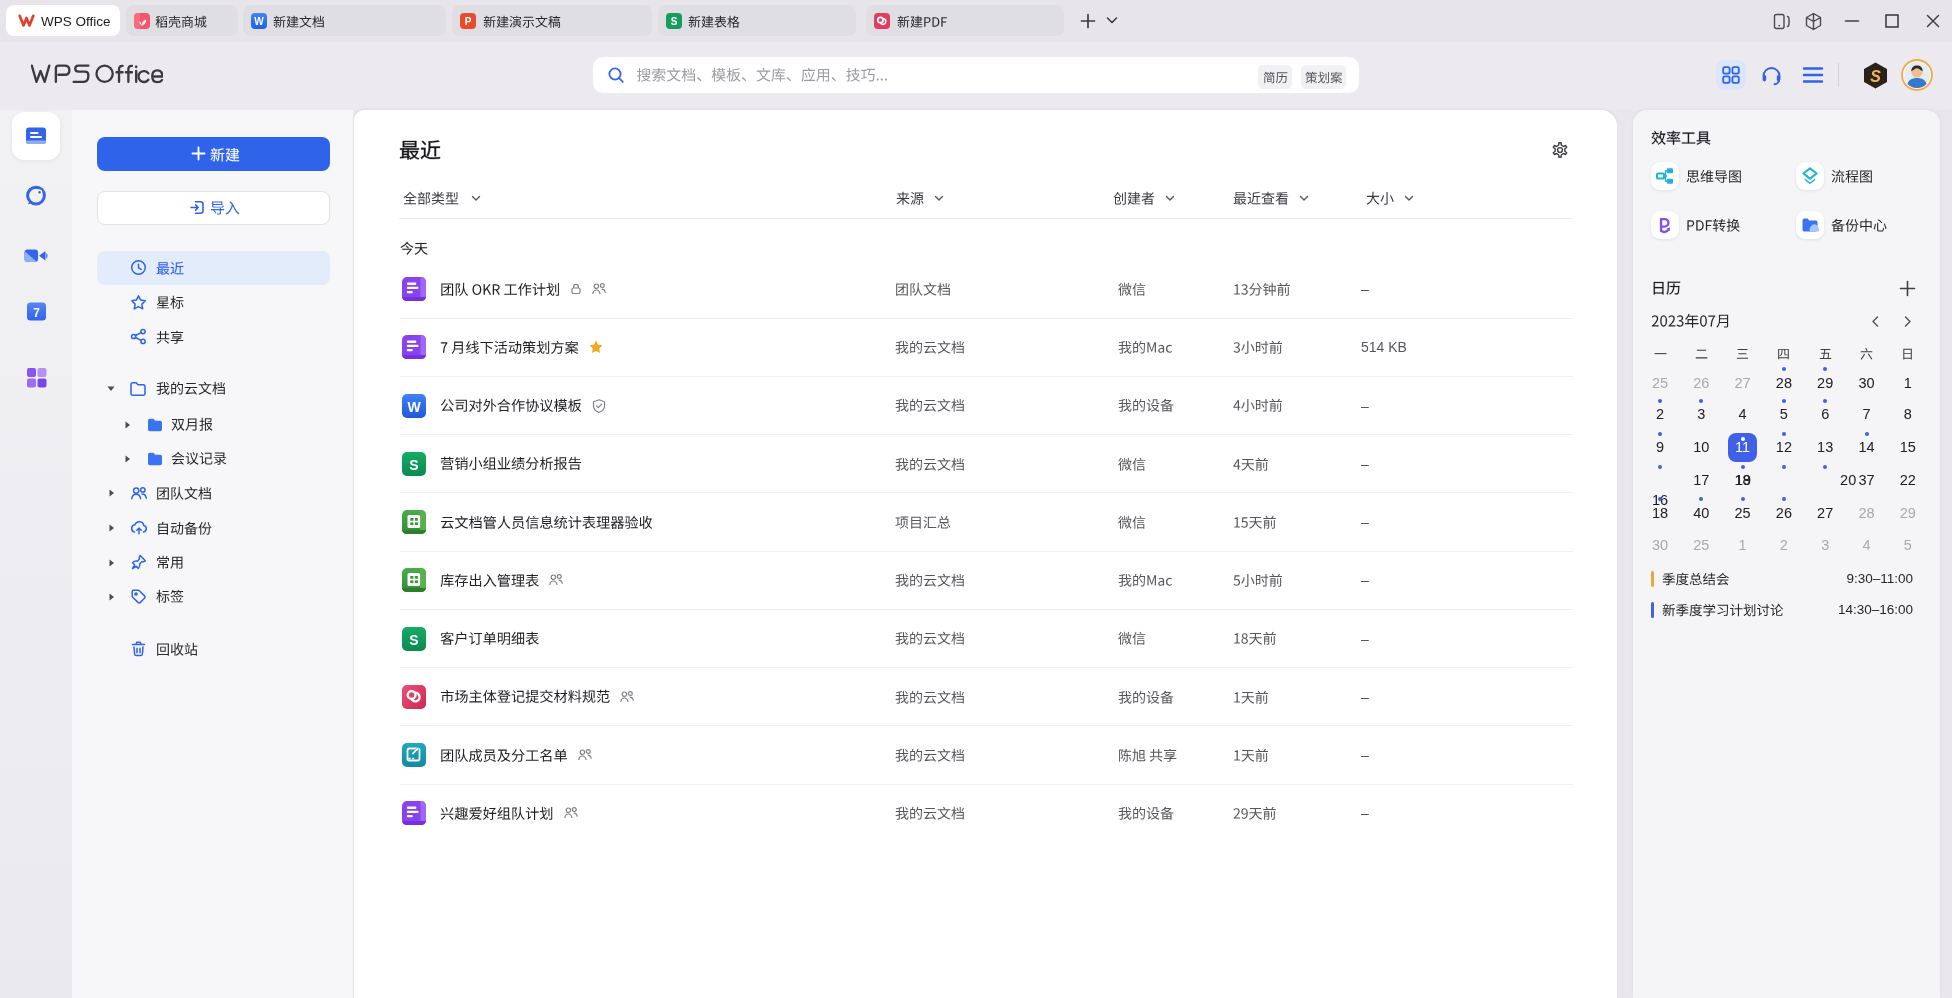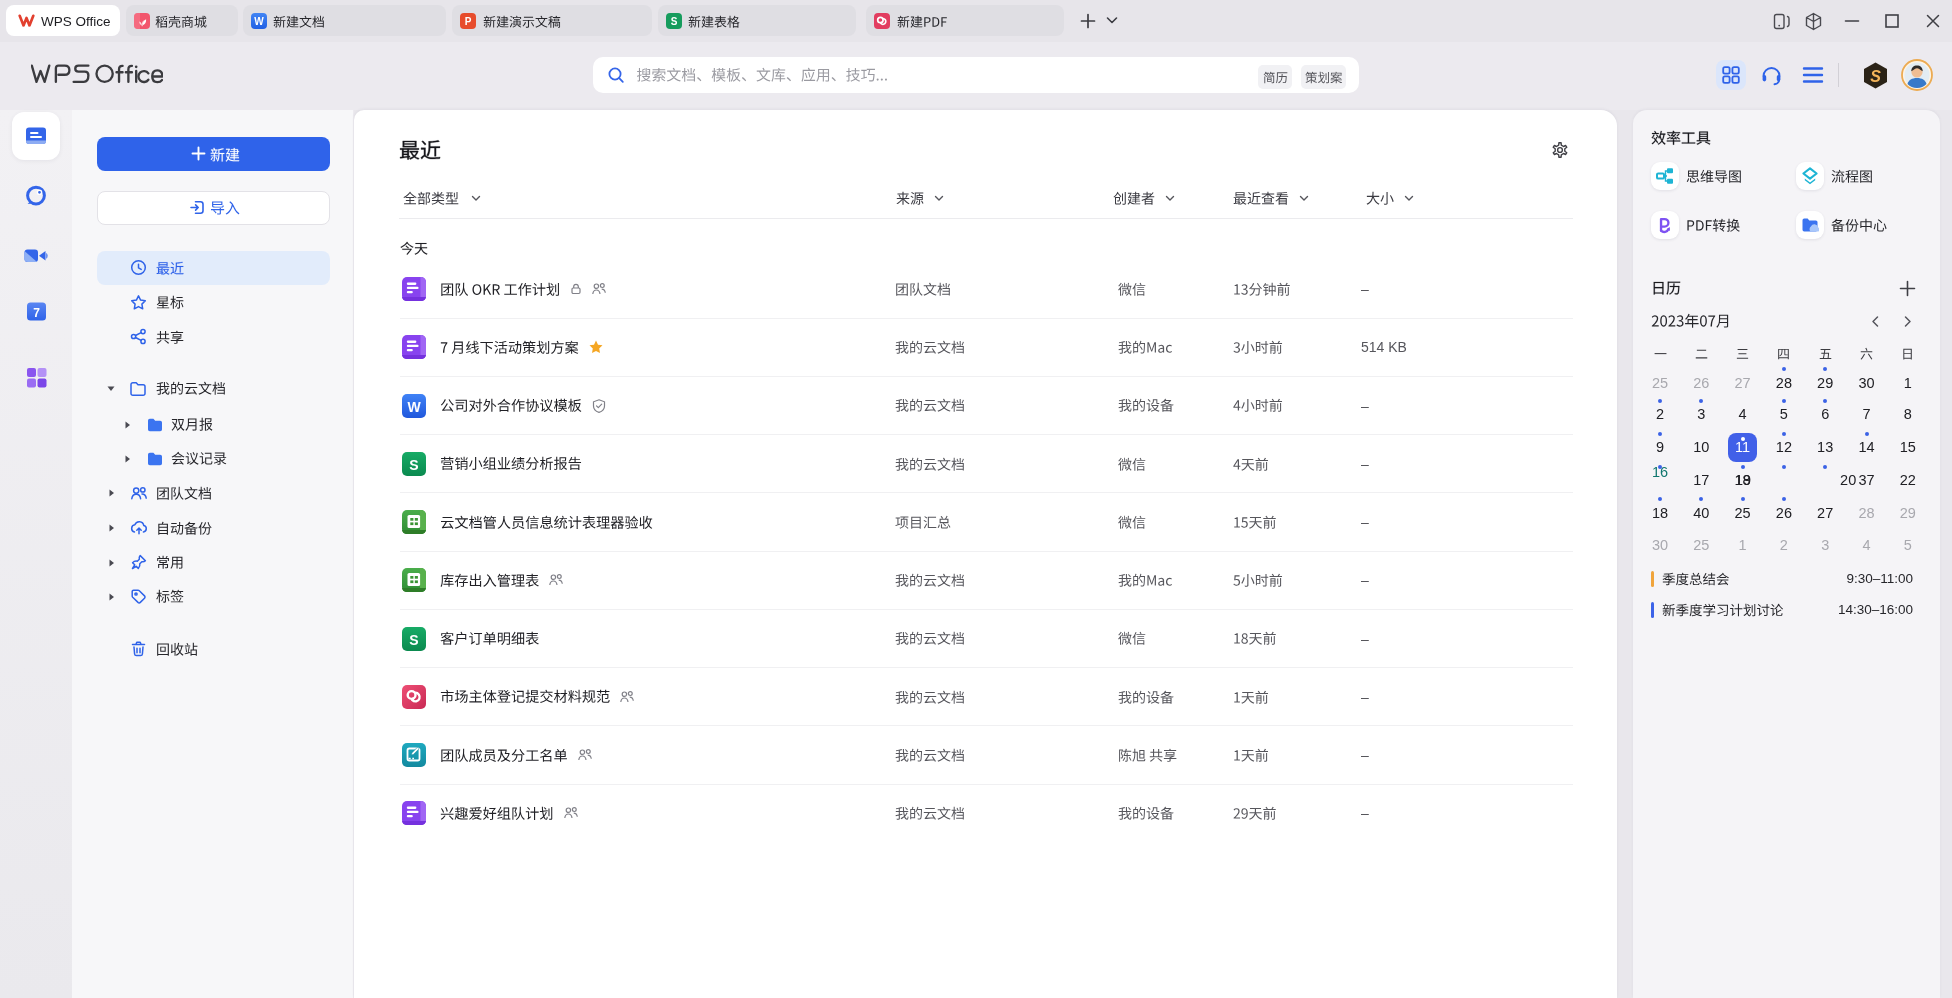--- a/index.html
+++ b/index.html
@@ -1344,21 +1344,21 @@
 <div style="position:absolute;left:1660.0px;top:440.2px;font:400 14.5px 'Liberation Sans',sans-serif;color:#202025;white-space:nowrap;letter-spacing:0.00px;line-height:1;transform:translateX(-50%);">9</div>
 <div style="position:absolute;left:1658.0px;top:431.7px;width:4.0px;height:4.0px;background:#3b62e6;border-radius:50%"></div>
 <div style="position:absolute;left:1701.3px;top:440.2px;font:400 14.5px 'Liberation Sans',sans-serif;color:#202025;white-space:nowrap;letter-spacing:0.00px;line-height:1;transform:translateX(-50%);">10</div>
 <div style="position:absolute;left:1742.6px;top:440.2px;font:400 14.5px 'Liberation Sans',sans-serif;color:#fff;white-space:nowrap;letter-spacing:0.00px;line-height:1;transform:translateX(-50%);">11</div>
 <div style="position:absolute;left:1783.9px;top:440.2px;font:400 14.5px 'Liberation Sans',sans-serif;color:#202025;white-space:nowrap;letter-spacing:0.00px;line-height:1;transform:translateX(-50%);">12</div>
 <div style="position:absolute;left:1781.9px;top:431.7px;width:4.0px;height:4.0px;background:#3b62e6;border-radius:50%"></div>
 <div style="position:absolute;left:1825.2px;top:440.2px;font:400 14.5px 'Liberation Sans',sans-serif;color:#202025;white-space:nowrap;letter-spacing:0.00px;line-height:1;transform:translateX(-50%);">13</div>
 <div style="position:absolute;left:1866.5px;top:440.2px;font:400 14.5px 'Liberation Sans',sans-serif;color:#202025;white-space:nowrap;letter-spacing:0.00px;line-height:1;transform:translateX(-50%);">14</div>
 <div style="position:absolute;left:1864.5px;top:431.7px;width:4.0px;height:4.0px;background:#3b62e6;border-radius:50%"></div>
 <div style="position:absolute;left:1907.8px;top:440.2px;font:400 14.5px 'Liberation Sans',sans-serif;color:#202025;white-space:nowrap;letter-spacing:0.00px;line-height:1;transform:translateX(-50%);">15</div>
-<div style="position:absolute;left:1660.0px;top:465px;font:400 14.5px 'Liberation Sans',sans-serif;color:#0f766e;white-space:nowrap;letter-spacing:0.00px;line-height:1;transform:translateX(-50%);">16</div>
+<div style="position:absolute;left:1660.0px;top:493px;font:400 14.5px 'Liberation Sans',sans-serif;color:#0f172a;white-space:nowrap;letter-spacing:0.00px;line-height:1;transform:translateX(-50%);">16</div>
 <div style="position:absolute;left:1658.0px;top:464.7px;width:4.0px;height:4.0px;background:#3b62e6;border-radius:50%"></div>
 <div style="position:absolute;left:1701.3px;top:473.2px;font:400 14.5px 'Liberation Sans',sans-serif;color:#202025;white-space:nowrap;letter-spacing:0.00px;line-height:1;transform:translateX(-50%);">17</div>
 <div style="position:absolute;left:1742.6px;top:473.2px;font:400 14.5px 'Liberation Sans',sans-serif;color:#202025;white-space:nowrap;letter-spacing:0.00px;line-height:1;transform:translateX(-50%);">18</div>
 <div style="position:absolute;left:1740.6px;top:464.7px;width:4.0px;height:4.0px;background:#3b62e6;border-radius:50%"></div>
 <div style="position:absolute;left:1743px;top:473.2px;font:400 14.5px 'Liberation Sans',sans-serif;color:#202025;white-space:nowrap;letter-spacing:0.00px;line-height:1;transform:translateX(-50%);">19</div>
 <div style="position:absolute;left:1781.9px;top:464.7px;width:4.0px;height:4.0px;background:#3b62e6;border-radius:50%"></div>
 <div style="position:absolute;left:1825.2px;top:473.2px;font:400 14.5px 'Liberation Sans',sans-serif;color:#202025;white-space:nowrap;letter-spacing:0.00px;line-height:1;transform:translateX(-50%);margin-left:23px;">20</div>
 <div style="position:absolute;left:1823.2px;top:464.7px;width:4.0px;height:4.0px;background:#3b62e6;border-radius:50%"></div>
 <div style="position:absolute;left:1866.5px;top:473.2px;font:400 14.5px 'Liberation Sans',sans-serif;color:#202025;white-space:nowrap;letter-spacing:0.00px;line-height:1;transform:translateX(-50%);">37</div>
 <div style="position:absolute;left:1907.8px;top:473.2px;font:400 14.5px 'Liberation Sans',sans-serif;color:#202025;white-space:nowrap;letter-spacing:0.00px;line-height:1;transform:translateX(-50%);">22</div>

